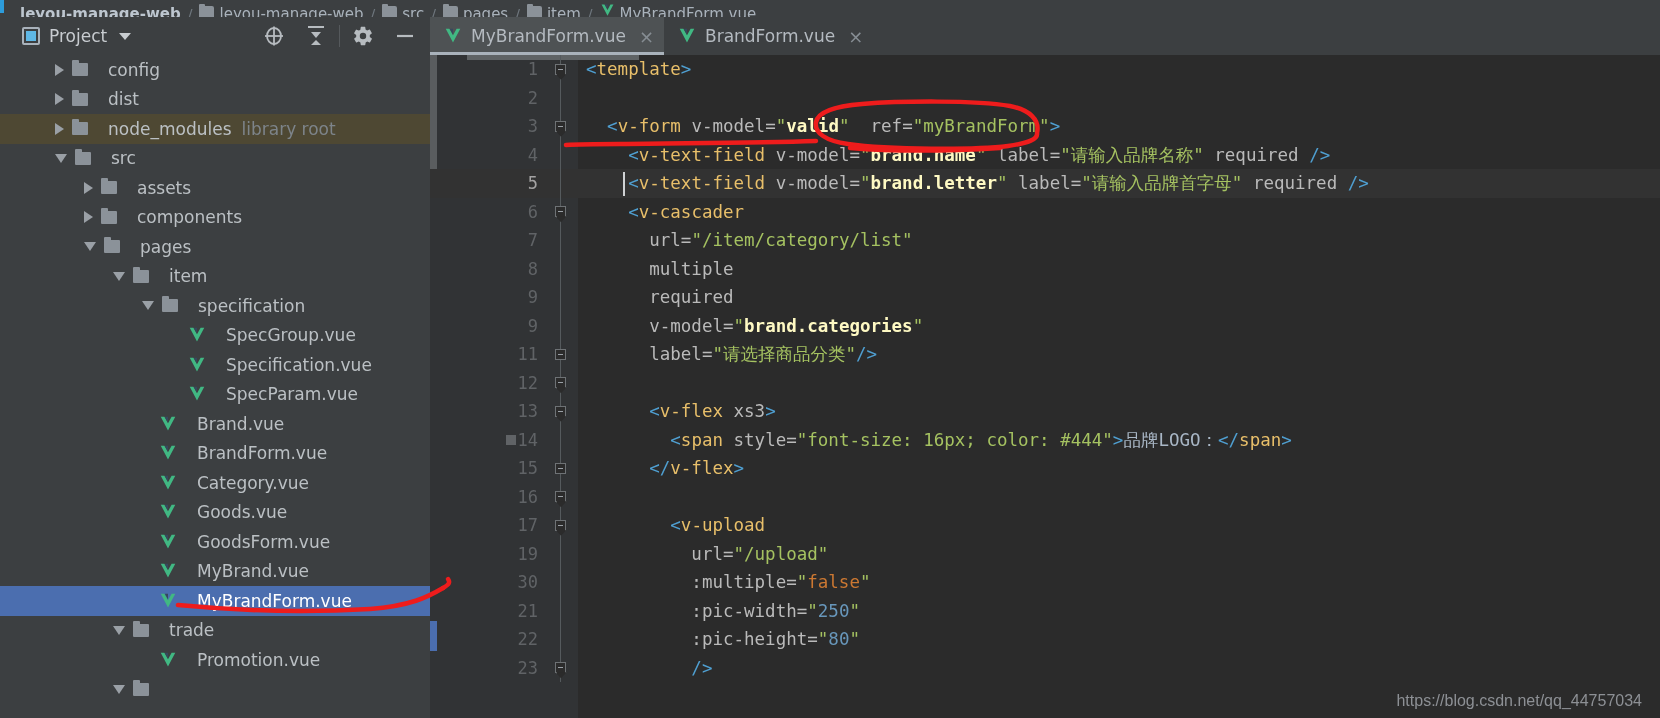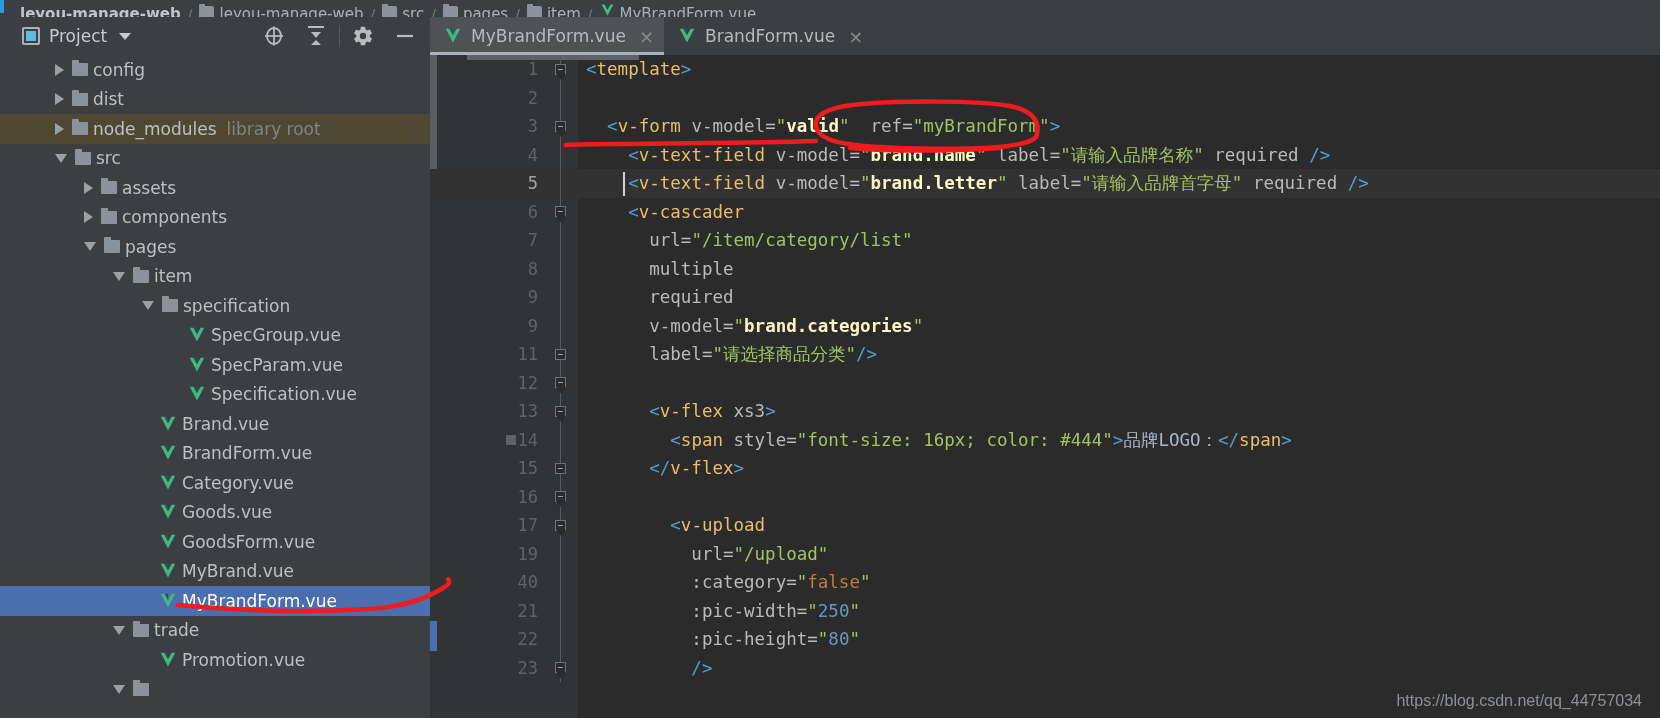--- a/index.html
+++ b/index.html
@@ -88,21 +88,21 @@
   .arrow-spacer { width: 9px; height: 12px; flex:none; }
   .tfolder {
     width: 16px; height: 13px; background: #8b9299; border-radius: 1px; flex:none;
     position: relative; margin-left: 8px;
   }
   .tfolder::before{
     content:""; position:absolute; left:0; top:-3px; width:7px; height:4px;
     background:#8b9299; border-radius:1px 1px 0 0;
   }
   .tvue { margin-left: 8px; flex:none; display:flex; }
-  .tlabel { margin-left: 5px; }
+  .tlabel { margin-left: 20px; }
   .tsub { margin-left: 10px; color: #7d848a; }
 
   
   .editor-wrap {
     position: absolute; left: 430px; top: 17px; width: 1230px; height: 701px;
     background: #2b2b2b;
   }
   .tabbar { height: 38px; display:flex; align-items:stretch; background:#3c3f41; }
   .tab {
     display:flex; align-items:center; padding: 0 10px 0 14px; gap: 9px;
@@ -335,32 +335,32 @@
         </div>
         <div class="trow">
           <span style="width: 171px; flex: 0 0 auto;"></span>
           <span class="arrow-spacer"></span>
           <span class="tvue">
             <svg width="18" height="16" viewBox="0 0 24 22">
               <path d="M2,1 L7,1 L12,10 L17,1 L22,1 L12,20 Z" fill="#41b883"></path>
               <path d="M7.5,1 L12,1 L12,9 Z" fill="#35495e"></path>
             </svg>
           </span>
+          <span class="tlabel">Specification.vue</span>
+        </div>
+        <div class="trow">
+          <span style="width: 171px; flex: 0 0 auto;"></span>
+          <span class="arrow-spacer"></span>
+          <span class="tvue">
+            <svg width="18" height="16" viewBox="0 0 24 22">
+              <path d="M2,1 L7,1 L12,10 L17,1 L22,1 L12,20 Z" fill="#41b883"></path>
+              <path d="M7.5,1 L12,1 L12,9 Z" fill="#35495e"></path>
+            </svg>
+          </span>
           <span class="tlabel">SpecParam.vue</span>
-        </div>
-        <div class="trow">
-          <span style="width: 171px; flex: 0 0 auto;"></span>
-          <span class="arrow-spacer"></span>
-          <span class="tvue">
-            <svg width="18" height="16" viewBox="0 0 24 22">
-              <path d="M2,1 L7,1 L12,10 L17,1 L22,1 L12,20 Z" fill="#41b883"></path>
-              <path d="M7.5,1 L12,1 L12,9 Z" fill="#35495e"></path>
-            </svg>
-          </span>
-          <span class="tlabel">Specification.vue</span>
         </div>
         <div class="trow">
           <span style="width: 142px; flex: 0 0 auto;"></span>
           <span class="arrow-spacer"></span>
           <span class="tvue">
             <svg width="18" height="16" viewBox="0 0 24 22">
               <path d="M2,1 L7,1 L12,10 L17,1 L22,1 L12,20 Z" fill="#41b883"></path>
               <path d="M7.5,1 L12,1 L12,9 Z" fill="#35495e"></path>
             </svg>
           </span>
@@ -498,21 +498,21 @@
           <div class="cline"><span class="lnum">9</span><span class="fold"><span class="fold-line"></span></span><span class="ctext"><span class="t-plain">      </span><span class="t-attr">required</span></span></div>
           <div class="cline"><span class="lnum">9</span><span class="fold"><span class="fold-line"></span></span><span class="ctext"><span class="t-plain">      </span><span class="t-attr">v-model=</span><span class="t-str">"</span><span class="t-var">brand.categories</span><span class="t-str">"</span></span></div>
           <div class="cline"><span class="lnum">11</span><span class="fold"><span class="fold-line"></span><span class="fold-box"></span></span><span class="ctext"><span class="t-plain">      </span><span class="t-attr">label=</span><span class="t-str">"请选择商品分类"</span><span class="t-brack">/&gt;</span></span></div>
           <div class="cline"><span class="lnum">12</span><span class="fold"><span class="fold-line"></span><span class="fold-box pointed"></span></span></div>
           <div class="cline"><span class="lnum">13</span><span class="fold"><span class="fold-line"></span><span class="fold-box pointed"></span></span><span class="ctext"><span class="t-plain">      </span><span class="t-brack">&lt;</span><span class="t-tag">v-flex </span><span class="t-attr">xs3</span><span class="t-brack">&gt;</span></span></div>
           <div class="cline"><span class="lnum">14</span><span class="cmark"></span><span class="fold"><span class="fold-line"></span></span><span class="ctext"><span class="t-plain">        </span><span class="t-brack">&lt;</span><span class="t-tag">span </span><span class="t-attr">style=</span><span class="t-str">"font-size: 16px; color: #444"</span><span class="t-brack">&gt;</span><span class="t-plain">品牌LOGO：</span><span class="t-brack">&lt;/</span><span class="t-tag">span</span><span class="t-brack">&gt;</span></span></div>
           <div class="cline"><span class="lnum">15</span><span class="fold"><span class="fold-line"></span><span class="fold-box"></span></span><span class="ctext"><span class="t-plain">      </span><span class="t-brack">&lt;/</span><span class="t-tag">v-flex</span><span class="t-brack">&gt;</span></span></div>
           <div class="cline"><span class="lnum">16</span><span class="fold"><span class="fold-line"></span><span class="fold-box pointed"></span></span></div>
           <div class="cline"><span class="lnum">17</span><span class="fold"><span class="fold-line"></span><span class="fold-box pointed"></span></span><span class="ctext"><span class="t-plain">        </span><span class="t-brack">&lt;</span><span class="t-tag">v-upload</span></span></div>
           <div class="cline"><span class="lnum">19</span><span class="fold"><span class="fold-line"></span></span><span class="ctext"><span class="t-plain">          </span><span class="t-attr">url=</span><span class="t-str">"/upload"</span></span></div>
-          <div class="cline"><span class="lnum">40</span><span class="fold"><span class="fold-line"></span></span><span class="ctext"><span class="t-plain">          </span><span class="t-attr">:category=</span><span class="t-str">"</span><span class="t-bool">false</span><span class="t-str">"</span></span></div>
+          <div class="cline"><span class="lnum">30</span><span class="fold"><span class="fold-line"></span></span><span class="ctext"><span class="t-plain">          </span><span class="t-attr">:multiple=</span><span class="t-str">"</span><span class="t-bool">false</span><span class="t-str">"</span></span></div>
           <div class="cline"><span class="lnum">21</span><span class="fold"><span class="fold-line"></span></span><span class="ctext"><span class="t-plain">          </span><span class="t-attr">:pic-width=</span><span class="t-str">"</span><span class="t-num">250</span><span class="t-str">"</span></span></div>
           <div class="cline"><span class="lnum">22</span><span class="fold"><span class="fold-line"></span></span><span class="ctext"><span class="t-plain">          </span><span class="t-attr">:pic-height=</span><span class="t-str">"</span><span class="t-num">80</span><span class="t-str">"</span></span></div>
           <div class="cline"><span class="lnum">23</span><span class="fold"><span class="fold-line"></span><span class="fold-box pointed"></span></span><span class="ctext"><span class="t-plain">          </span><span class="t-brack">/&gt;</span></span></div>
         </div>
       <div class="watermark">https://blog.csdn.net/qq_44757034</div>
     </div>
   </div>
 
   <svg class="annot" viewBox="0 0 1660 718" xmlns="http://www.w3.org/2000/svg">
     <g fill="none" stroke="#ee1c1c" stroke-width="4.5" stroke-linecap="round" stroke-linejoin="round">

